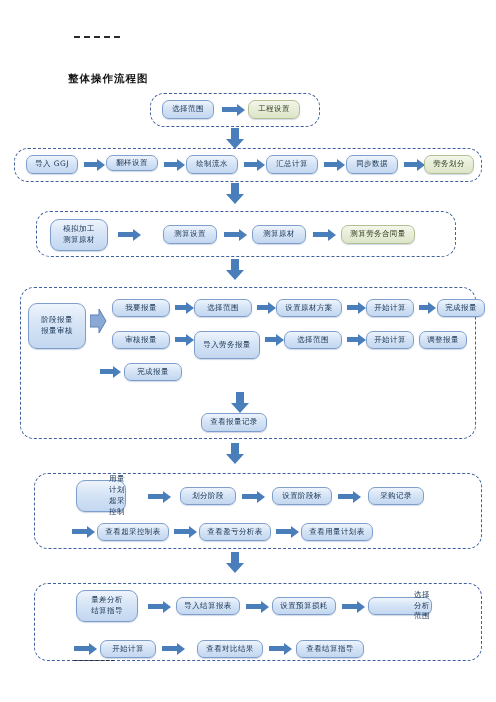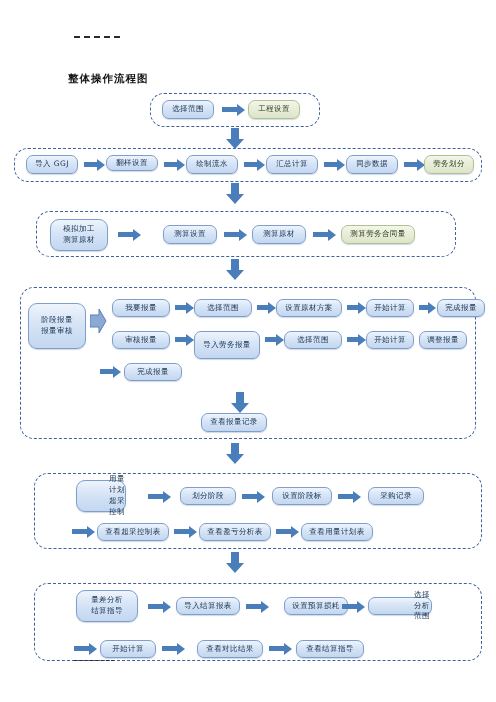--- a/index.html
+++ b/index.html
@@ -242,21 +242,21 @@
 
   <div class="section" style="left:34px;top:583px;width:448px;height:78px;"></div>
 
   <div class="node tall" style="left:76px;top:590px;width:62px;height:32px;">量差分析
 结算指导</div>
   <div class="arrow-r" style="left:148px;top:604px;width:16px;"></div>
 
   <div class="node" style="left:176px;top:597px;width:64px;height:18px;">导入结算报表</div>
   <div class="arrow-r" style="left:246px;top:604px;width:16px;"></div>
 
-  <div class="node" style="left:272px;top:597px;width:64px;height:18px;margin-left:12px;">设置预算损耗</div>
+  <div class="node" style="left:272px;top:597px;width:64px;height:18px;">设置预算损耗</div>
   <div class="arrow-r" style="left:342px;top:604px;width:16px;"></div>
 
   <div class="node" style="left:368px;top:597px;width:64px;height:18px;padding-left:44px;">选择分析范围</div>
 
   <div class="arrow-r" style="left:74px;top:646px;width:16px;"></div>
   <div class="node" style="left:100px;top:640px;width:56px;height:18px;">开始计算</div>
   <div class="arrow-r" style="left:162px;top:646px;width:16px;"></div>
 
   <div class="node" style="left:197px;top:640px;width:66px;height:18px;">查看对比结果</div>
   <div class="arrow-r" style="left:269px;top:646px;width:16px;"></div>

